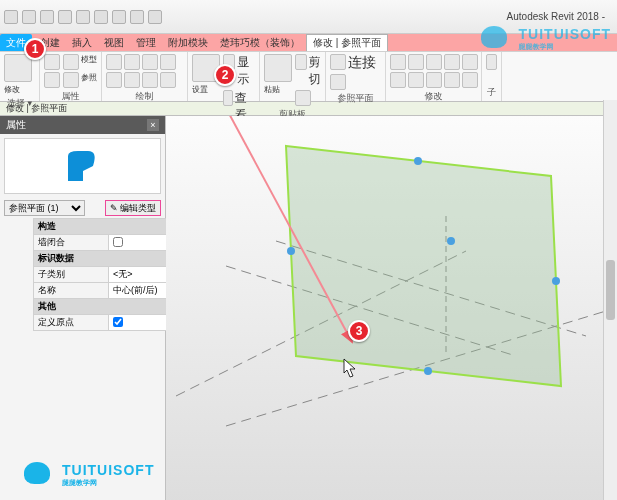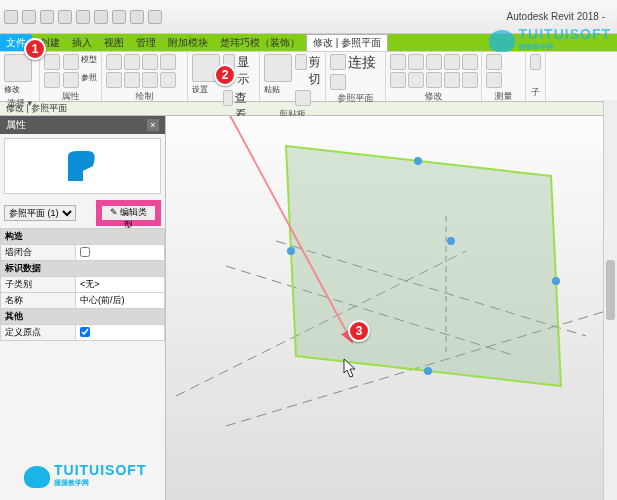--- a/index.html
+++ b/index.html
@@ -1,52 +1,52 @@
 <!DOCTYPE html>
 <html><head>
 <meta charset="utf-8">
 <style>
 * { margin:0; padding:0; box-sizing:border-box; font-family:"Microsoft YaHei",Arial,sans-serif; }
 body { width:617px; height:500px; background:#fff; overflow:hidden; position:relative; }
 .titlebar { height:34px; background:linear-gradient(#f8f8f8,#eaeaea); border-bottom:1px solid #ccc; display:flex; align-items:center; padding:0 4px; font-size:9px; }
 .qat { display:flex; gap:4px; }
 .qat-btn { width:14px; height:14px; background:#e0e0e0; border:1px solid #b0b0b0; border-radius:2px; }
 .titlebar-title { margin-left:auto; margin-right:8px; color:#444; font-size:10px; }
-.menubar { height:18px; background:#84cc16; display:flex; align-items:flex-start; font-size:10px; color:#333; border-bottom:1px solid #d0d0d0; }
+.menubar { height:18px; background:#fca5a5; display:flex; align-items:flex-start; font-size:10px; color:#333; border-bottom:1px solid #d0d0d0; }
 .menu-item { padding:0 6px; height:100%; display:flex; align-items:center; cursor:pointer; }
 .menu-item.file { background:#13b0ff; color:#fff; border-radius:2px 2px 0 0; margin-right:2px; }
 .menu-item.active { background:#fff; border:1px solid #b0b0b0; border-bottom:none; }
 .ribbon { height:50px; background:#f8f8f8; border-bottom:1px solid #c0c0c0; display:flex; font-size:9px; color:#333; }
 .ribbon-panel { border-right:1px solid #d8d8d8; display:flex; flex-direction:column; padding:2px 4px; }
 .ribbon-panel-body { flex:1; display:flex; gap:3px; align-items:flex-start; }
 .ribbon-panel-title { font-size:9px; text-align:center; color:#555; padding-top:2px; }
 .rbtn { width:16px; height:16px; background:#e8e8e8; border:1px solid #c0c0c0; border-radius:2px; }
 .rbtn.big { width:28px; height:28px; }
 .rcol { display:flex; flex-direction:column; gap:2px; }
 .rrow { display:flex; gap:2px; }
 .optbar { height:14px; background:#edf3e4; border-bottom:1px solid #c0c0c0; font-size:9px; color:#333; padding:0 6px; display:flex; align-items:center; gap:8px; }
 .main { display:flex; height:400px; }
 .sidebar { width:166px; background:#f4f4f4; border-right:1px solid #c0c0c0; display:flex; flex-direction:column; }
 .panel-header { background:#5a5a5a; color:#fff; font-size:10px; padding:2px 6px; display:flex; align-items:center; }
 .panel-header .x { margin-left:auto; width:12px; height:12px; background:#777; text-align:center; line-height:12px; cursor:pointer; font-size:9px; }
 .preview { height:56px; background:#fff; margin:4px; border:1px solid #d0d0d0; display:flex; align-items:center; justify-content:center; }
 .preview svg { width:40px; height:40px; }
 .type-row { display:flex; align-items:center; padding:2px 4px; gap:20px; }
 .type-row select { flex:1; font-size:9px; height:16px; border:1px solid #b0b0b0; }
-.type-row button { font-size:9px; height:26px; padding:0 4px; border:6px solid #ec4899; background:#eee; }
-.prop-table { width:100%; font-size:9px; border-collapse:collapse; }
+.type-row button { font-size:9px; height:16px; padding:0 4px; border:1px solid #ec4899; background:#eee; }
+.prop-table { width:100%; font-size:9px; border-collapse:collapse;margin-left:33px; }
 .prop-table td { border:1px solid #d0d0d0; padding:1px 4px; height:14px; }
 .prop-table .section { background:#d8d8d8; font-weight:bold; }
 .prop-table .val { background:#fff; }
 .prop-table input[type=checkbox] { width:10px; height:10px; }
 .canvas { flex:1; background:linear-gradient(#fcfcfc 0%,#dcdcdc 100%); position:relative; overflow:hidden; }
 .canvas svg { position:absolute; inset:0; }
 .marker { position:absolute; width:22px; height:22px; border-radius:50%; background:#e6242e; border:2px solid #fff; color:#fff; font-size:12px; font-weight:bold; display:flex; align-items:center; justify-content:center; z-index:20; box-shadow:0 1px 2px rgba(0,0,0,.4); }
 .arrow-line { position:absolute; z-index:15; pointer-events:none; }
-.watermark { position:absolute; display:flex; align-items:flex-end; gap:4px; z-index:5; color:#1ab4e8; font-weight:bold; letter-spacing:1px; font-size:14px; }
+.watermark { position:absolute; display:flex; align-items:flex-start; gap:12px; z-index:5; color:#1ab4e8; font-weight:bold; letter-spacing:1px; font-size:14px; }
 .watermark .elephant { width:26px; height:22px; background:#1ab4e8; border-radius:50% 50% 40% 40%; position:relative; }
 .watermark .sub { font-size:7px; color:#1ab4e8; display:block; letter-spacing:0; }
 .wm-tr { top:26px; right:6px; opacity:.7; }
 .wm-bl { bottom:12px; left:24px; }
 .scroll-v { position:absolute; right:0; top:100px; bottom:0; width:14px; background:#eee; border-left:1px solid #ccc; }
 .scroll-v .thumb { position:absolute; left:2px; right:2px; top:40%; height:60px; background:#c0c0c0; border-radius:3px; }
 </style>
 </head>
 <body>
 
@@ -189,29 +189,20 @@
             <div class="rbtn"></div>
             <div class="rbtn"></div>
             <div class="rbtn"></div>
             <div class="rbtn"></div>
             <div class="rbtn"></div>
           </div>
         </div>
       </div>
     <div class="ribbon-panel-title">修改</div>
   </div>
-  <div class="ribbon-panel" style="width:44px">
-    <div class="ribbon-panel-body">
-        <div class="rcol">
-          <div class="rbtn"></div>
-          <div class="rbtn"></div>
-        </div>
-      </div>
-    <div class="ribbon-panel-title">测量</div>
-  </div>
   <div class="ribbon-panel" style="width:20px">
     <div class="ribbon-panel-body">
         <div class="rbtn"></div>
       </div>
     <div class="ribbon-panel-title">子</div>
   </div>
 </div>
 
 <div class="optbar">
   <span>修改 | 参照平面</span>

